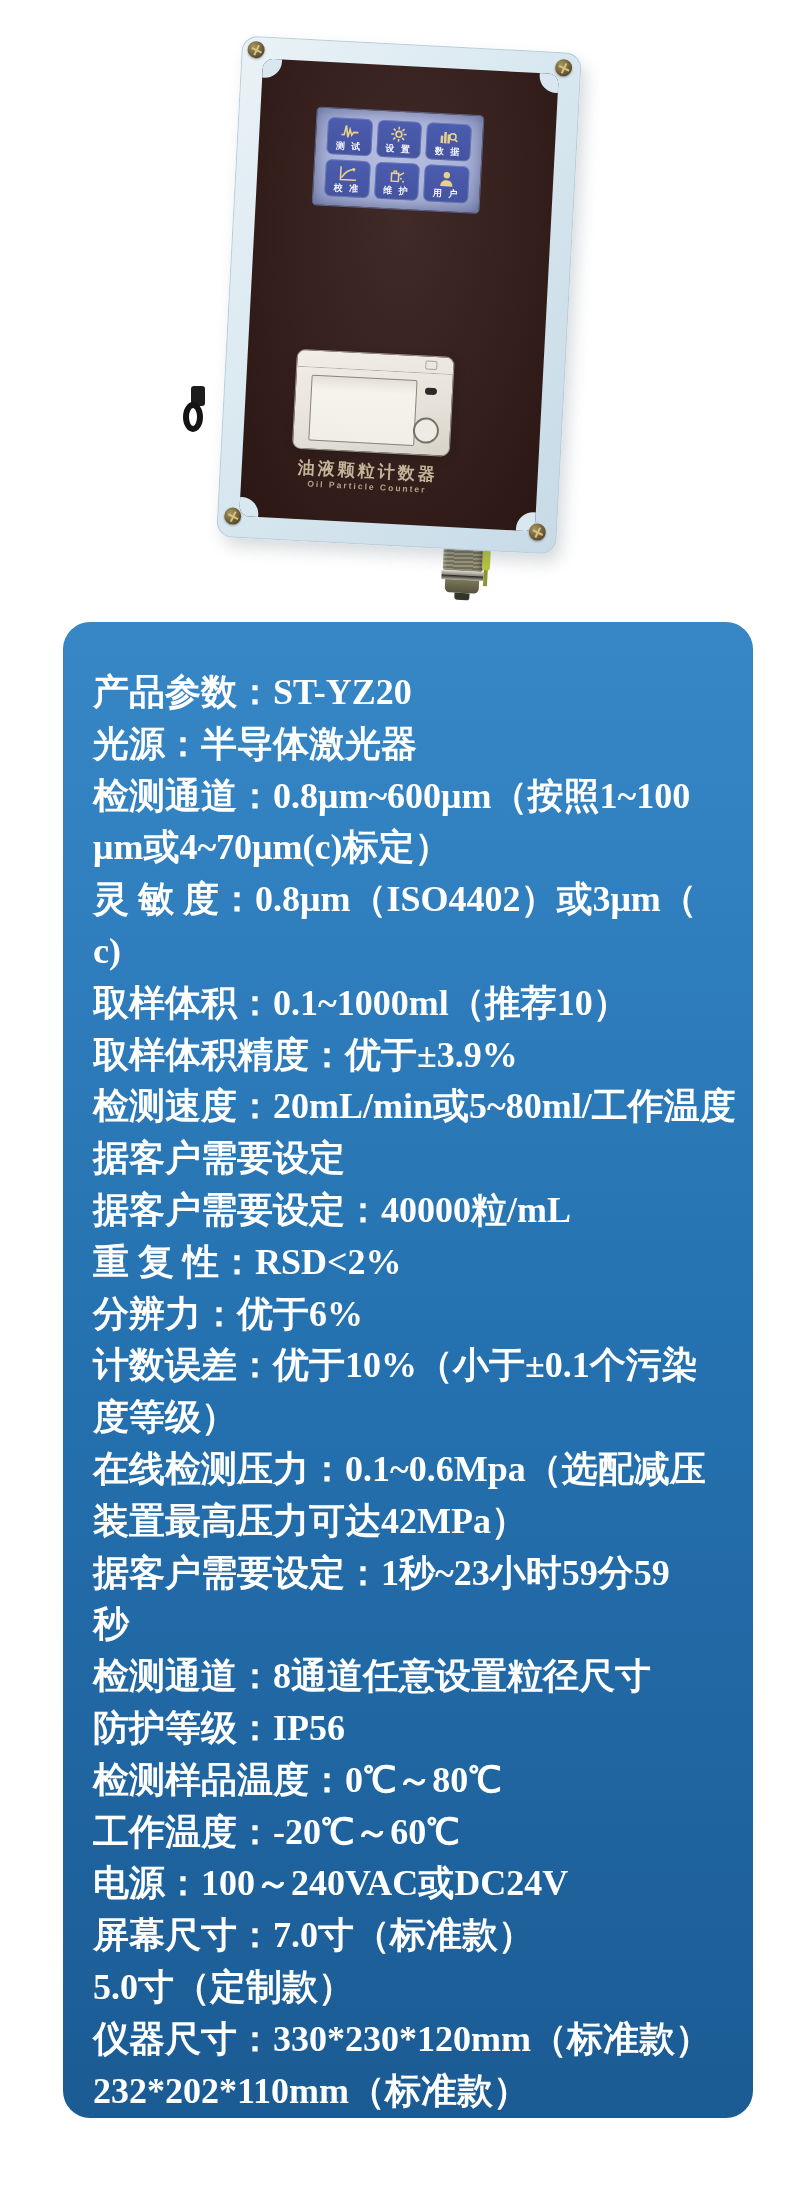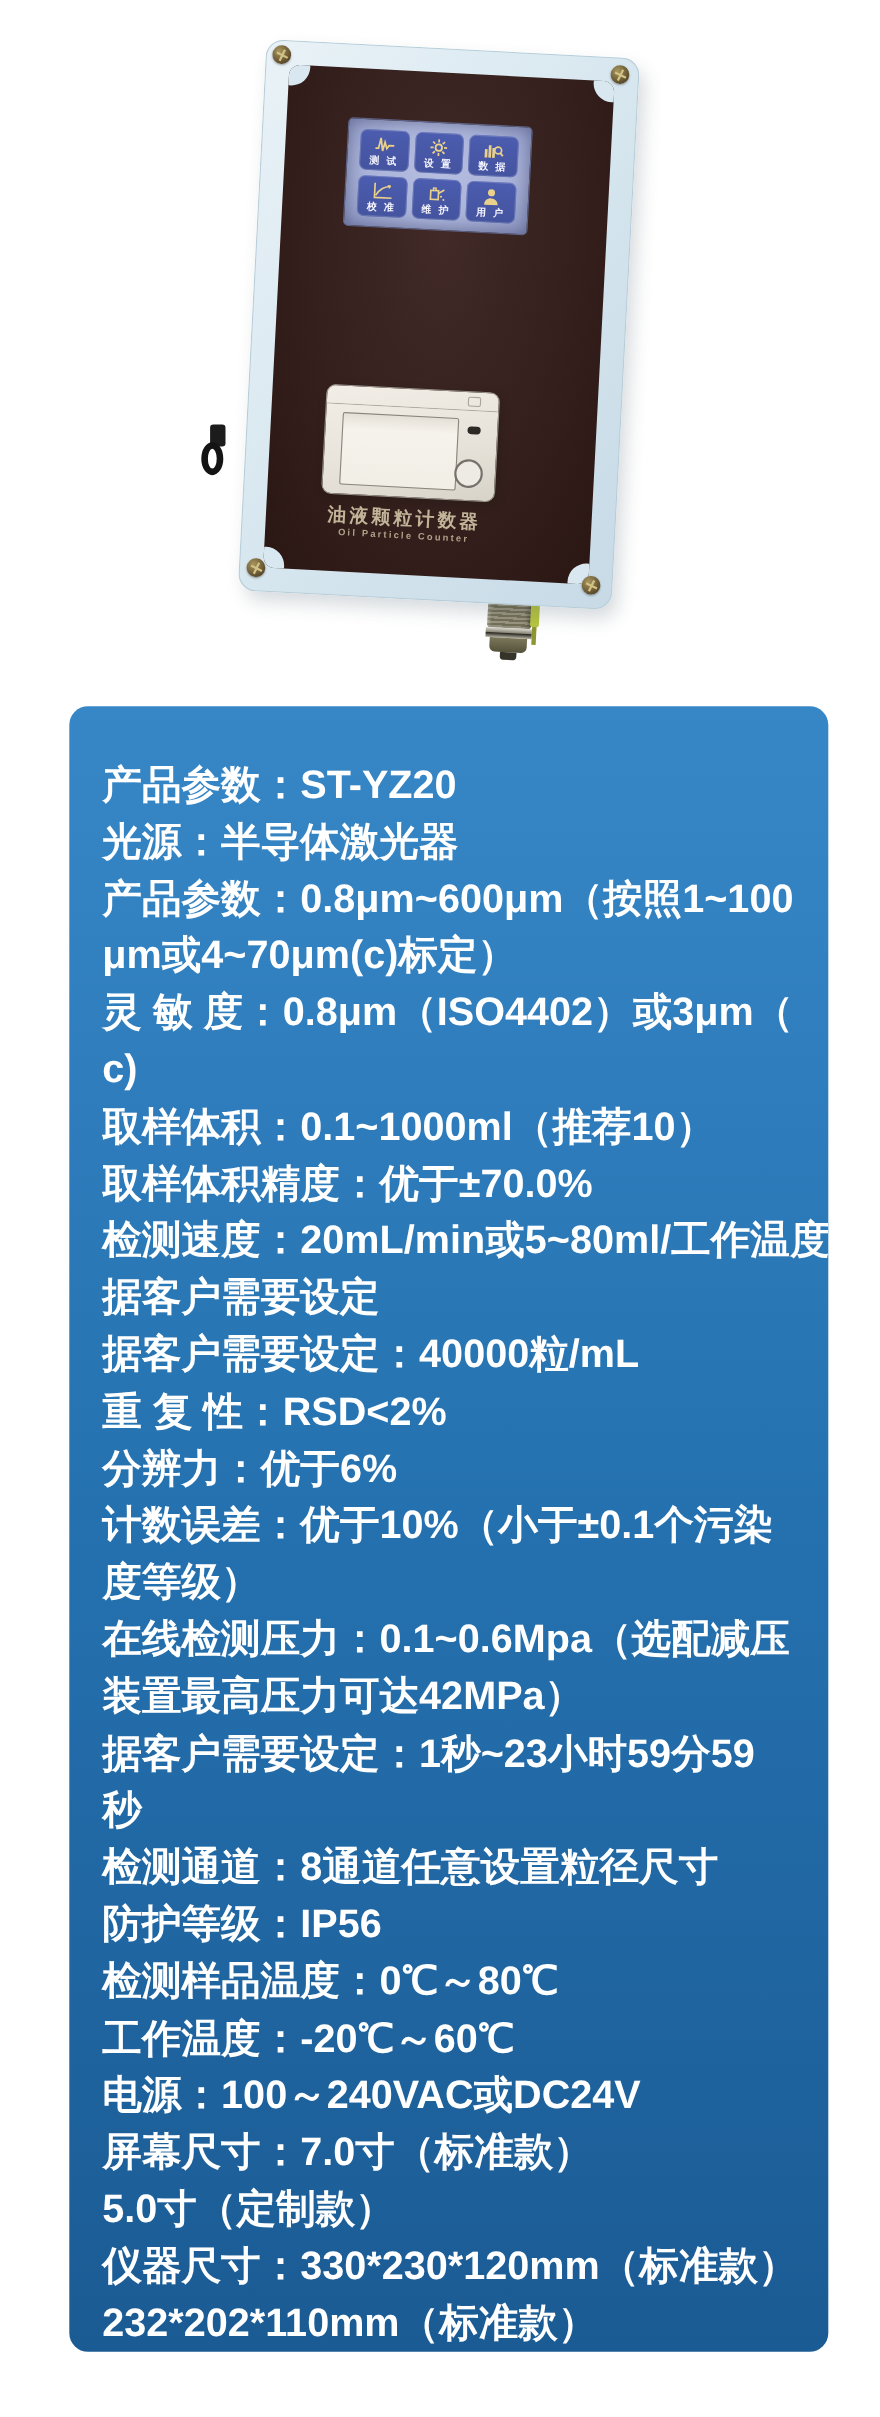--- a/index.html
+++ b/index.html
@@ -98,24 +98,24 @@
       box-shadow:inset 2px 0 3px rgba(255,255,255,.25), inset -3px 0 4px rgba(0,0,0,.3);}
   .conn-ring{width:42px;height:9px;
       background:linear-gradient(180deg,#dcdacf 0%,#8e8b7e 45%,#2e2c24 55%,#b5b2a6 100%);}
   .conn-cap{width:34px;height:13px;background:linear-gradient(180deg,#7b7759,#55523c);
       border-radius:0 0 5px 5px;}
   .conn-tip{width:15px;height:7px;background:#35332a;border-radius:0 0 3px 3px;}
   .conn-accent{position:absolute;right:-2px;top:12px;width:8px;height:26px;
       background:#b9c642;border-radius:2px;box-shadow:0 18px 0 -2px #8d9630;}
 
   
-  .spec-panel{position:absolute;left:63px;top:642px;width:690px;height:1496px;
-      border-radius:17px;
+  .spec-panel{position:absolute;left:63px;top:622px;width:690px;height:1496px;
+      border-radius:27px;
       background:linear-gradient(180deg,var(--panel-top) 0%,var(--panel-mid) 52%,var(--panel-bottom) 100%);
-      padding:45px 16px 0 30px;overflow:hidden;}
+      padding:45px 16px 0 30px;overflow:hidden;font-family:Liberation Serif, serif;}
   .spec-line{color:#ffffff;font-size:36px;font-weight:700;line-height:51.8px;
       white-space:pre;letter-spacing:0px;}
 </style>
 </head>
 <body>
 
 <div class="stage">
 
   <section class="photo">
 
@@ -211,26 +211,26 @@
       <div class="conn-cap"></div>
       <div class="conn-tip"></div>
       <div class="conn-accent"></div>
     </div>
   </section>
 
   <section class="spec-panel">
     <div>
         <div class="spec-line">产品参数：ST-YZ20</div>
         <div class="spec-line">光源：半导体激光器</div>
-        <div class="spec-line">产品参数：0.8μm~600μm（按照1~100</div>
+        <div class="spec-line">检测通道：0.8μm~600μm（按照1~100</div>
         <div class="spec-line">μm或4~70μm(c)标定）</div>
         <div class="spec-line">灵 敏 度：0.8μm（ISO4402）或3μm（</div>
         <div class="spec-line">c)</div>
         <div class="spec-line">取样体积：0.1~1000ml（推荐10）</div>
-        <div class="spec-line">取样体积精度：优于±70.0%</div>
+        <div class="spec-line">取样体积精度：优于±3.9%</div>
         <div class="spec-line">检测速度：20mL/min或5~80ml/工作温度</div>
         <div class="spec-line">据客户需要设定</div>
         <div class="spec-line">据客户需要设定：40000粒/mL</div>
         <div class="spec-line">重 复 性：RSD&lt;2%</div>
         <div class="spec-line">分辨力：优于6%</div>
         <div class="spec-line">计数误差：优于10%（小于±0.1个污染</div>
         <div class="spec-line">度等级）</div>
         <div class="spec-line">在线检测压力：0.1~0.6Mpa（选配减压</div>
         <div class="spec-line">装置最高压力可达42MPa）</div>
         <div class="spec-line">据客户需要设定：1秒~23小时59分59</div>

